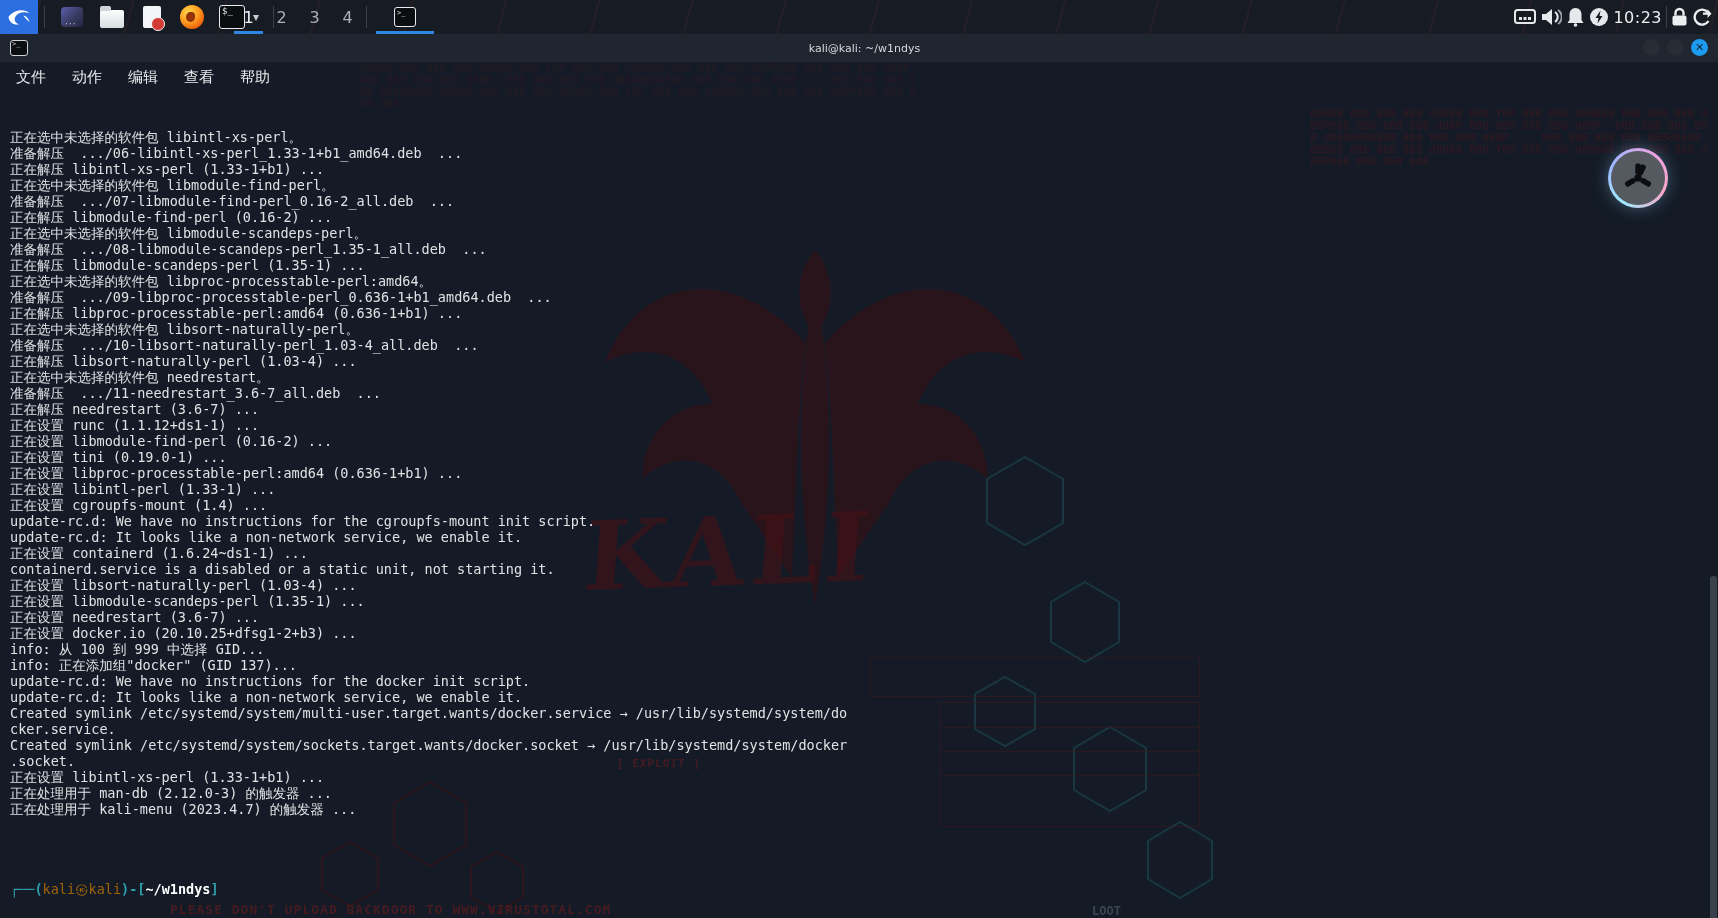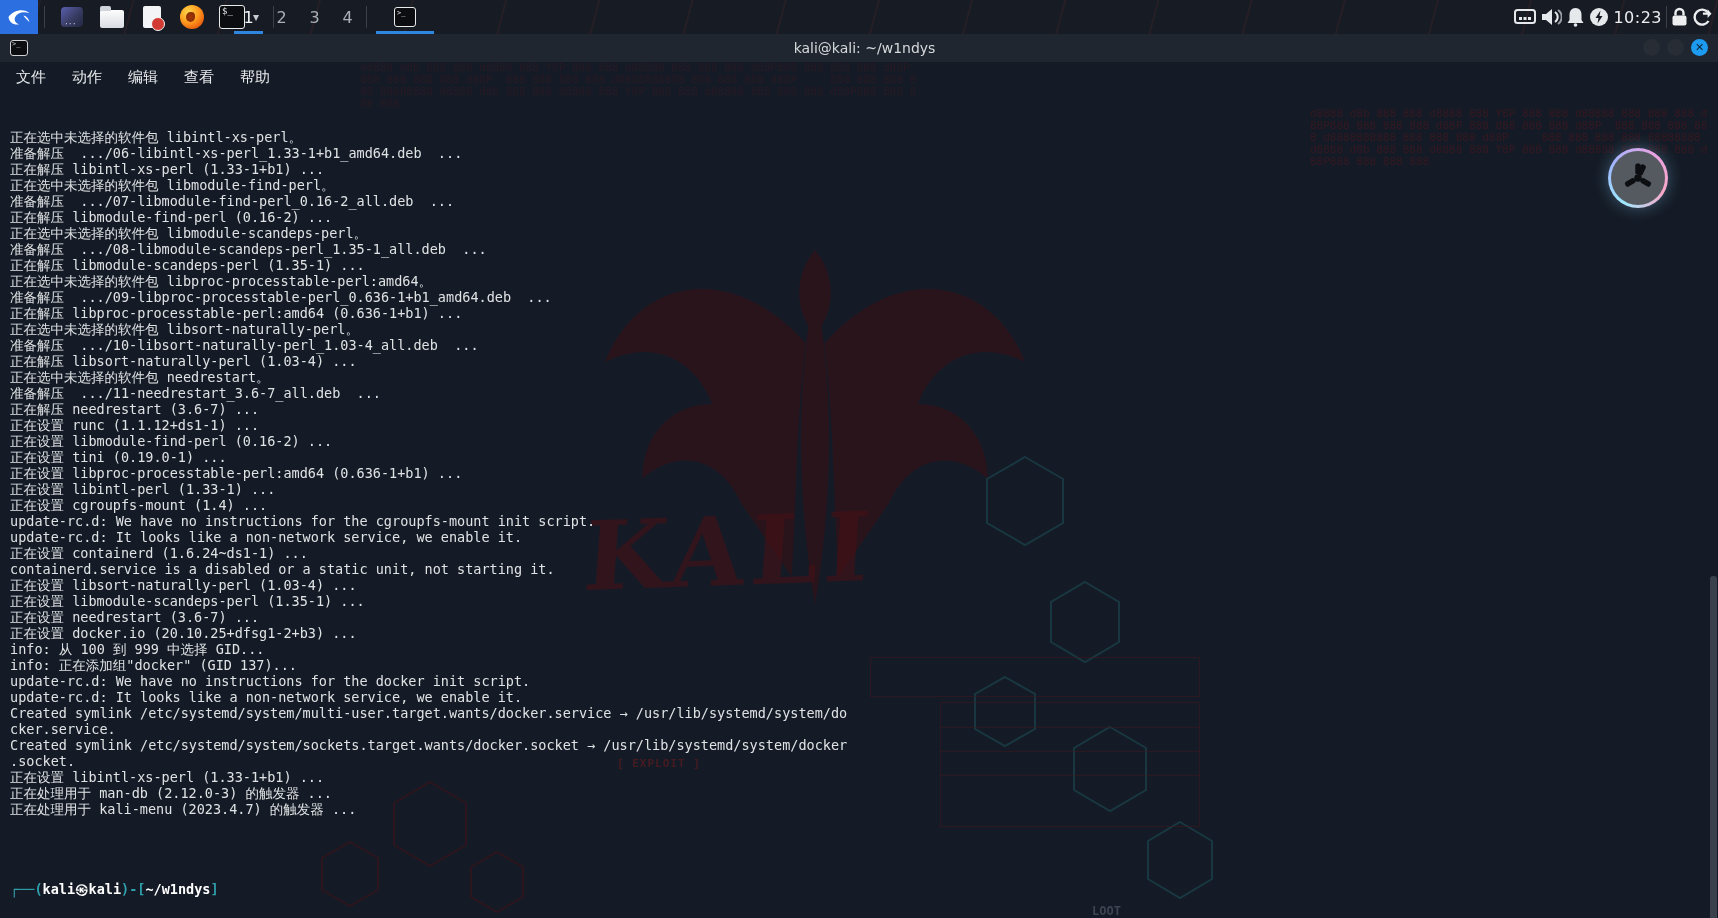--- a/index.html
+++ b/index.html
@@ -42,41 +42,41 @@
   .taskitem { position:absolute; left:374px; top:0; width:62px; height:34px;
               display:flex; align-items:center; justify-content:center; cursor:pointer; }
   .taskitem:after { content:""; position:absolute; left:2px; right:2px; bottom:0; height:3px; background:#2f86e0; }
   .tray { position:absolute; right:6px; top:0; height:34px; display:flex; align-items:center; gap:4px; }
   .tray svg { display:block; }
   .clock { color:#eceef0; font-size:16px; letter-spacing:.5px; cursor:pointer; }
 
   
   .titlebar { position:absolute; left:0; top:34px; width:1718px; height:28px;
               background:#20262f; z-index:35; display:flex; align-items:center; justify-content:center; }
-  .titlebar .title { color:#d6d9dc; font-size:14px;margin-left:11px; }
+  .titlebar .title { color:#d6d9dc; font-size:11px;margin-left:11px; }
   .tb-icon { position:absolute; left:10px; top:6px; width:18px; height:16px; background:#0b0d10;
              border:1.3px solid #cfd3d7; border-radius:3px; color:#cfd3d7;
              font-family:"DejaVu Sans Mono",monospace; font-size:7px; padding:0 1px; line-height:7px; }
   .wbtns { position:absolute; right:10px; top:5px; display:flex; gap:7px; }
   .wbtn { width:17px; height:17px; border-radius:50%; background:#272c35; cursor:pointer; }
   .wbtn.close { background:#1d9bf0; color:#0b2233; display:flex; align-items:center; justify-content:center;
                 font-size:11px; font-weight:bold; }
 
   .menubar { position:absolute; left:0; top:62px; width:1718px; height:30px; z-index:30;
              display:flex; align-items:center; gap:26px; padding-left:16px; }
   .menuitem { color:#e8eaec; font-size:15px; cursor:pointer; }
 
   
   .terminal { position:absolute; left:0; top:62px; width:1718px; height:856px; background:#141b26; z-index:1; }
   .term-content { position:absolute; left:0; top:30px; width:1712px; padding:5px 10px; z-index:5;
                   font-family:"DejaVu Sans Mono",monospace; font-size:13.5px; line-height:16px;
                   color:#e0e2e4; white-space:pre; }
   .tline { min-height:16px; }
   .p-frame { color:#2fa0ad; font-weight:bold; }
-  .p-user  { color:#ffffff; font-weight:bold; }
+  .p-user  { color:#a16207; font-weight:normal; }
   .p-path  { color:#ffffff; font-weight:bold; }
 
   
   .decor { position:absolute; inset:0; z-index:2; pointer-events:none; overflow:hidden; }
   .dragon { position:absolute; left:555px; top:160px; opacity:.55; }
   .kali-word { position:absolute; left:585px; top:430px; width:470px; color:#471016; opacity:.6;
                font-size:96px; font-weight:bold; letter-spacing:6px; transform:skewX(-6deg) rotate(-2deg);
                font-family:"DejaVu Serif","Liberation Serif",serif; }
   .ascii-red { position:absolute; color:#55151b; opacity:.5; font-family:"DejaVu Sans Mono",monospace;
                font-size:11px; line-height:12px; white-space:pre-wrap; word-break:break-all; }
@@ -131,20 +131,21 @@
           <polygon points="497,790 523,805 523,835 497,850 471,835 471,805"></polygon>
         </g>
       </svg>
       <div class="redbox" style="left:940px; top:640px; width:260px; height:125px;">
         <div class="row" style="border-top:none;"></div>
           <div class="row"></div>
           <div class="row"></div>
           <div class="row"></div>
       </div>
       <div class="redbox" style="left:870px; top:595px; width:330px; height:40px;"></div>
+      <div class="wp-red-text" style="left:170px; top:840px;">PLEASE DON'T UPLOAD BACKDOOR TO WWW.VIRUSTOTAL.COM</div>
 
       <div class="wp-red-text" style="left:617px; top:695px; font-size:11px;">[ EXPLOIT ]</div>
       <div class="wp-grey-text" style="left:1092px; top:842px;">LOOT</div>
 
     </div>
 
     <div class="term-content">
       <div><div class="tline">正在选中未选择的软件包 libintl-xs-perl。</div><div class="tline">准备解压  .../06-libintl-xs-perl_1.33-1+b1_amd64.deb  ...</div><div class="tline">正在解压 libintl-xs-perl (1.33-1+b1) ...</div><div class="tline">正在选中未选择的软件包 libmodule-find-perl。</div><div class="tline">准备解压  .../07-libmodule-find-perl_0.16-2_all.deb  ...</div><div class="tline">正在解压 libmodule-find-perl (0.16-2) ...</div><div class="tline">正在选中未选择的软件包 libmodule-scandeps-perl。</div><div class="tline">准备解压  .../08-libmodule-scandeps-perl_1.35-1_all.deb  ...</div><div class="tline">正在解压 libmodule-scandeps-perl (1.35-1) ...</div><div class="tline">正在选中未选择的软件包 libproc-processtable-perl:amd64。</div><div class="tline">准备解压  .../09-libproc-processtable-perl_0.636-1+b1_amd64.deb  ...</div><div class="tline">正在解压 libproc-processtable-perl:amd64 (0.636-1+b1) ...</div><div class="tline">正在选中未选择的软件包 libsort-naturally-perl。</div><div class="tline">准备解压  .../10-libsort-naturally-perl_1.03-4_all.deb  ...</div><div class="tline">正在解压 libsort-naturally-perl (1.03-4) ...</div><div class="tline">正在选中未选择的软件包 needrestart。</div><div class="tline">准备解压  .../11-needrestart_3.6-7_all.deb  ...</div><div class="tline">正在解压 needrestart (3.6-7) ...</div><div class="tline">正在设置 runc (1.1.12+ds1-1) ...</div><div class="tline">正在设置 libmodule-find-perl (0.16-2) ...</div><div class="tline">正在设置 tini (0.19.0-1) ...</div><div class="tline">正在设置 libproc-processtable-perl:amd64 (0.636-1+b1) ...</div><div class="tline">正在设置 libintl-perl (1.33-1) ...</div><div class="tline">正在设置 cgroupfs-mount (1.4) ...</div><div class="tline">update-rc.d: We have no instructions for the cgroupfs-mount init script.</div><div class="tline">update-rc.d: It looks like a non-network service, we enable it.</div><div class="tline">正在设置 containerd (1.6.24~ds1-1) ...</div><div class="tline">containerd.service is a disabled or a static unit, not starting it.</div><div class="tline">正在设置 libsort-naturally-perl (1.03-4) ...</div><div class="tline">正在设置 libmodule-scandeps-perl (1.35-1) ...</div><div class="tline">正在设置 needrestart (3.6-7) ...</div><div class="tline">正在设置 docker.io (20.10.25+dfsg1-2+b3) ...</div><div class="tline">info: 从 100 到 999 中选择 GID...</div><div class="tline">info: 正在添加组"docker" (GID 137)...</div><div class="tline">update-rc.d: We have no instructions for the docker init script.</div><div class="tline">update-rc.d: It looks like a non-network service, we enable it.</div><div class="tline">Created symlink /etc/systemd/system/multi-user.target.wants/docker.service → /usr/lib/systemd/system/do</div><div class="tline">cker.service.</div><div class="tline">Created symlink /etc/systemd/system/sockets.target.wants/docker.socket → /usr/lib/systemd/system/docker</div><div class="tline">.socket.</div><div class="tline">正在设置 libintl-xs-perl (1.33-1+b1) ...</div><div class="tline">正在处理用于 man-db (2.12.0-3) 的触发器 ...</div><div class="tline">正在处理用于 kali-menu (2023.4.7) 的触发器 ...</div><div class="tline"></div></div>
 
       <div class="tline"><span class="p-frame">┌──(</span><span class="p-user">kali㉿kali</span><span class="p-frame">)-[</span><span class="p-path">~/w1ndys</span><span class="p-frame">]</span></div>

